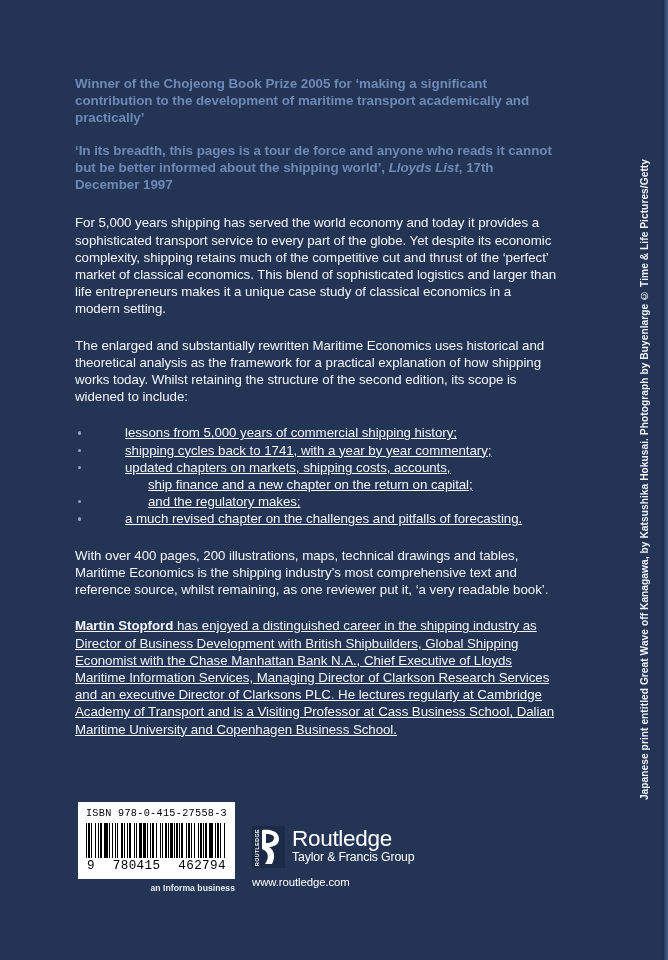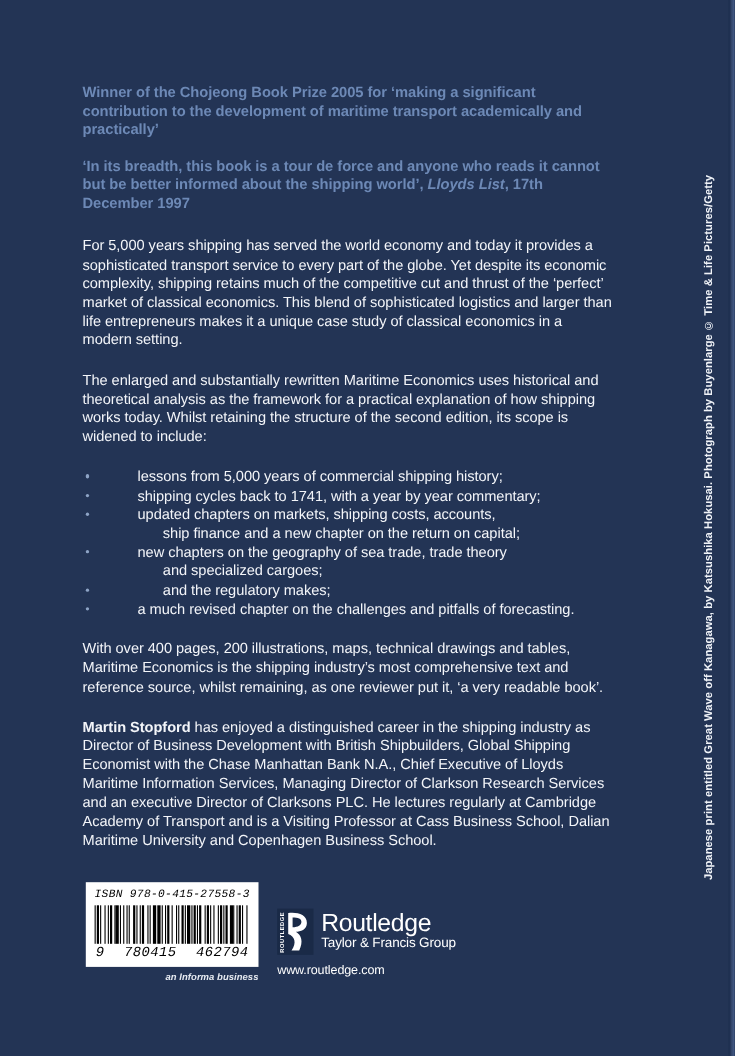--- a/index.html
+++ b/index.html
@@ -54,39 +54,40 @@
   }
   .quote .ital { font-style: italic; }
 
   .para {
     color: #f3f5f9;
     font-size: 13.3px;
     line-height: 17.2px;
     letter-spacing: -0.05px;
     margin: 0 0 19px 0;
   }
-  .para.tight { margin-bottom: 14px; }
+  .para.tight { margin-bottom: 14px; text-decoration: underline; }
   .para .ital { }
   .para .bold { font-weight: bold; }
 
   #spacer-a { height: 5px; }
 
   ul.bullets {
     list-style: none;
     margin: 0 0 19px 0;
     padding: 0;
     color: #f3f5f9;
     font-size: 13.3px;
     line-height: 17.2px;
     letter-spacing: -0.05px;
   }
   ul.bullets li {
     position: relative;
     padding-left: 50px;
     margin: 0;
+    text-decoration: underline;
   }
   ul.bullets li .dot {
     position: absolute;
     left: 3px;
     top: 7px;
     width: 3.2px;
     height: 3.2px;
     background: #8ea4c6;
     border-radius: 50%;
   }
@@ -113,21 +114,20 @@
     letter-spacing: 0.05px;
     white-space: nowrap;
   }
 
   
   #barcode-block {
     position: absolute;
     left: 78px;
     top: 802px;
     width: 157px;
-    font-style: italic;
   }
   #barcode-box {
     background: #ffffff;
     padding: 6px 7px 4px 7px;
     box-sizing: border-box;
     width: 157px;
     height: 77px;
   }
   #isbn-text {
     color: #000;
@@ -226,21 +226,21 @@
 
 <div id="cover">
 
   <div id="page-edge-inner"></div>
   <div id="page-edge"></div>
 
   <div id="content">
 
     <p class="quote"><span>Winner of the Chojeong Book Prize 2005 for ‘making a significant contribution to the development of maritime transport academically and practically’</span></p>
 
-    <p class="quote"><span>‘In its breadth, this book is a tour de force and anyone who reads it cannot but be better informed about the shipping world’, </span><span class="ital">Lloyds List</span><span>, 17th December 1997</span></p>
+    <p class="quote"><span>‘In its breadth, this pages is a tour de force and anyone who reads it cannot but be better informed about the shipping world’, </span><span class="ital">Lloyds List</span><span>, 17th December 1997</span></p>
 
     <div id="spacer-a"></div>
 
     <p class="para"><span>For 5,000 years shipping has served the world economy and today it provides a sophisticated transport service to every part of the globe. Yet despite its economic complexity, shipping retains much of the competitive cut and thrust of the ‘perfect’ market of classical economics. This blend of sophisticated logistics and larger than life entrepreneurs makes it a unique case study of classical economics in a modern setting.</span></p>
 
     <p class="para"><span>The enlarged and substantially rewritten </span><span class="ital">Maritime Economics</span><span> uses historical and theoretical analysis as the framework for a practical explanation of how shipping works today. Whilst retaining the structure of the second edition, its scope is widened to include:</span></p>
 
     <ul class="bullets">
       <li>
         <span class="dot"></span>
@@ -250,25 +250,20 @@
         <span class="dot"></span>
         <span>shipping cycles back to 1741, with a year by year commentary;</span>
       </li>
       <li>
         <span class="dot"></span>
         <span>updated chapters on markets, shipping costs, accounts,</span>
         <span class="l2">ship finance and a new chapter on the return on capital;</span>
       </li>
       <li>
         <span class="dot"></span>
-        <span>new chapters on the geography of sea trade, trade theory</span>
-        <span class="l2">and specialized cargoes;</span>
-      </li>
-      <li>
-        <span class="dot"></span>
         <span class="l2">and the regulatory makes;</span>
       </li>
       <li>
         <span class="dot"></span>
         <span>a much revised chapter on the challenges and pitfalls of forecasting.</span>
       </li>
     </ul>
 
     <p class="para"><span>With over 400 pages, 200 illustrations, maps, technical drawings and tables, </span><span class="ital">Maritime Economics</span><span> is the shipping industry’s most comprehensive text and reference source, whilst remaining, as one reviewer put it, ‘a very readable book’.</span></p>
 

